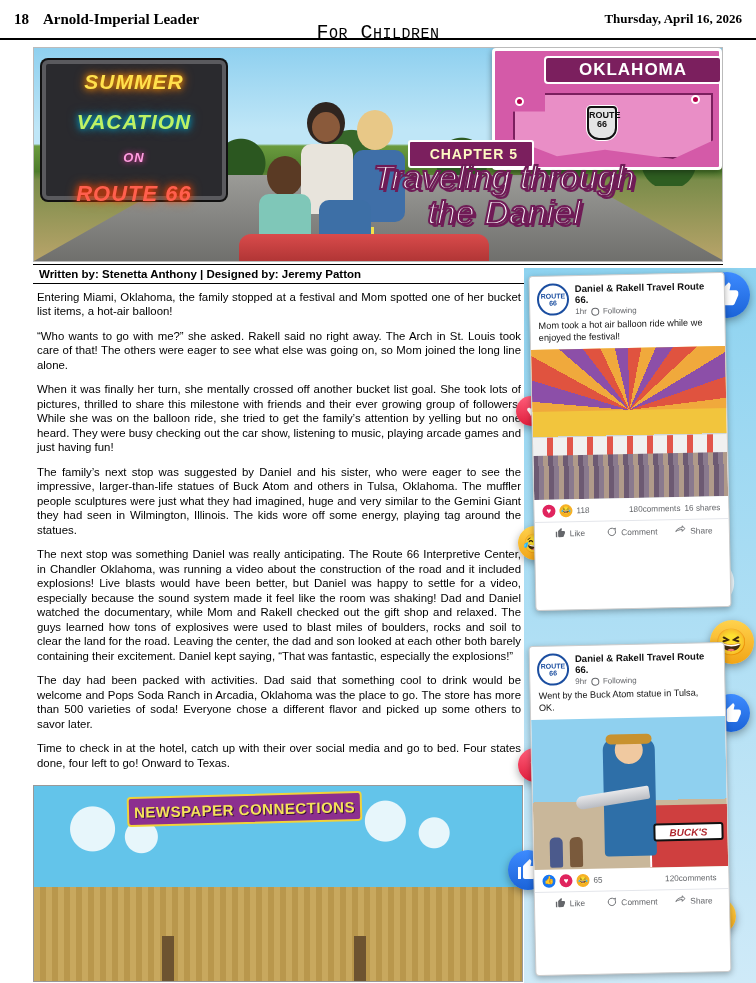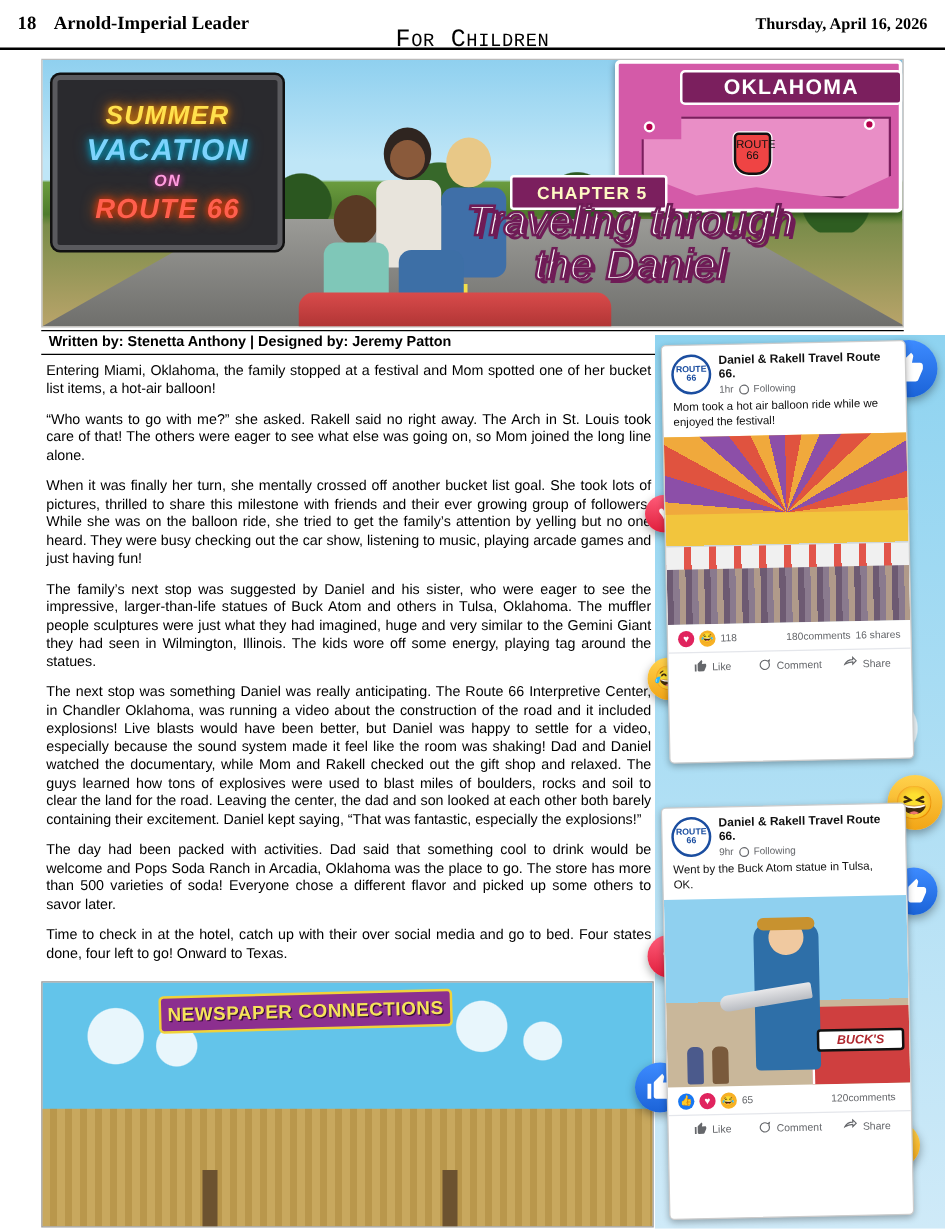--- a/index.html
+++ b/index.html
@@ -59,26 +59,26 @@
     position: absolute; left: 0; bottom: 0; width: 690px; height: 86px;
     background: linear-gradient(#7e9142, #b8a35f);
     z-index: -1;
   }
 
   
   .neon-sign {
     position: absolute; left: 8px; top: 12px; width: 184px; height: 140px;
     background: #2a2a2e; border: 4px solid #5a5a5e; border-radius: 6px;
     box-shadow: 0 0 0 2px #111;
-    display: flex; flex-direction: column; align-items: center; justify-content: center;
-    gap: 2px; padding: 6px 4px;
+    display: flex; flex-direction: column; align-items: center; justify-content: space-between;
+    gap: 16px; padding: 6px 4px;
   }
   .neon-line { font-family: "Liberation Sans", sans-serif; font-weight: bold; font-style: italic; letter-spacing: 1px; }
   .nl1 { color: #ffe14d; font-size: 21px; text-shadow: 0 0 6px #ff9d00, 0 0 12px #ff6a00; }
-  .nl2 { color: #7dd3fc; font-size: 24px; text-shadow: 0 0 6px #00b8d6, 0 0 12px #0077aa; }
+  .nl2 { color: #bef264; font-size: 21px; text-shadow: 0 0 6px #00b8d6, 0 0 12px #0077aa; }
   .nl3 { color: #ff9de0; font-size: 13px; text-shadow: 0 0 6px #ff3bb0; }
   .nl4 { color: #ff5f4d; font-size: 22px; text-shadow: 0 0 6px #ff2a00, 0 0 12px #ff6a00; }
 
   
   .chars { position: absolute; left: 215px; top: 46px; width: 230px; height: 165px; }
   .head { position: absolute; border-radius: 50%; }
   .car {
     position: absolute; left: 205px; top: 186px; width: 250px; height: 40px;
     background: linear-gradient(#d94b4b, #9e2b2b); border-radius: 12px 12px 4px 4px;
   }
@@ -95,23 +95,23 @@
     color: #fff; font-family: "Liberation Sans", sans-serif; font-weight: bold;
     font-size: 17px; letter-spacing: 1px; display: flex; align-items: center; justify-content: center;
   }
   .ok-shape {
     position: absolute; left: 18px; top: 42px; width: 200px; height: 66px;
     background: #e98ec6; border: 2px solid #7b1f5e;
     clip-path: polygon(0 28%, 16% 28%, 16% 0, 100% 0, 100% 72%, 80% 100%, 46% 86%, 22% 96%, 0 70%);
   }
   .rt66-shield {
     position: absolute; left: 92px; top: 55px; width: 30px; height: 34px;
-    background: #ef4444; border: 2px solid #111;
+    background: #e5e5e5; border: 2px solid #111;
     border-radius: 4px 4px 12px 12px;
-    font-family: "Liberation Sans", sans-serif; font-weight: normal; font-size: 9px;
+    font-family: "Liberation Sans", sans-serif; font-weight: bold; font-size: 9px;
     text-align: center; line-height: 1.05; padding-top: 3px; color: #111;
     box-shadow: 0 0 0 1px #fff;
   }
   .ok-dot { position: absolute; width: 9px; height: 9px; background: #b3004a; border-radius: 50%; border: 2px solid #fff; }
 
   .chapter-tag {
     position: absolute; right: 188px; top: 92px;
     background: #7b1f5e; color: #fef9c3; font-family: "Liberation Sans", sans-serif;
     font-weight: bold; font-size: 14px; letter-spacing: 1px;
     padding: 4px 14px 4px 20px; border: 2px solid #fff; border-radius: 3px;

